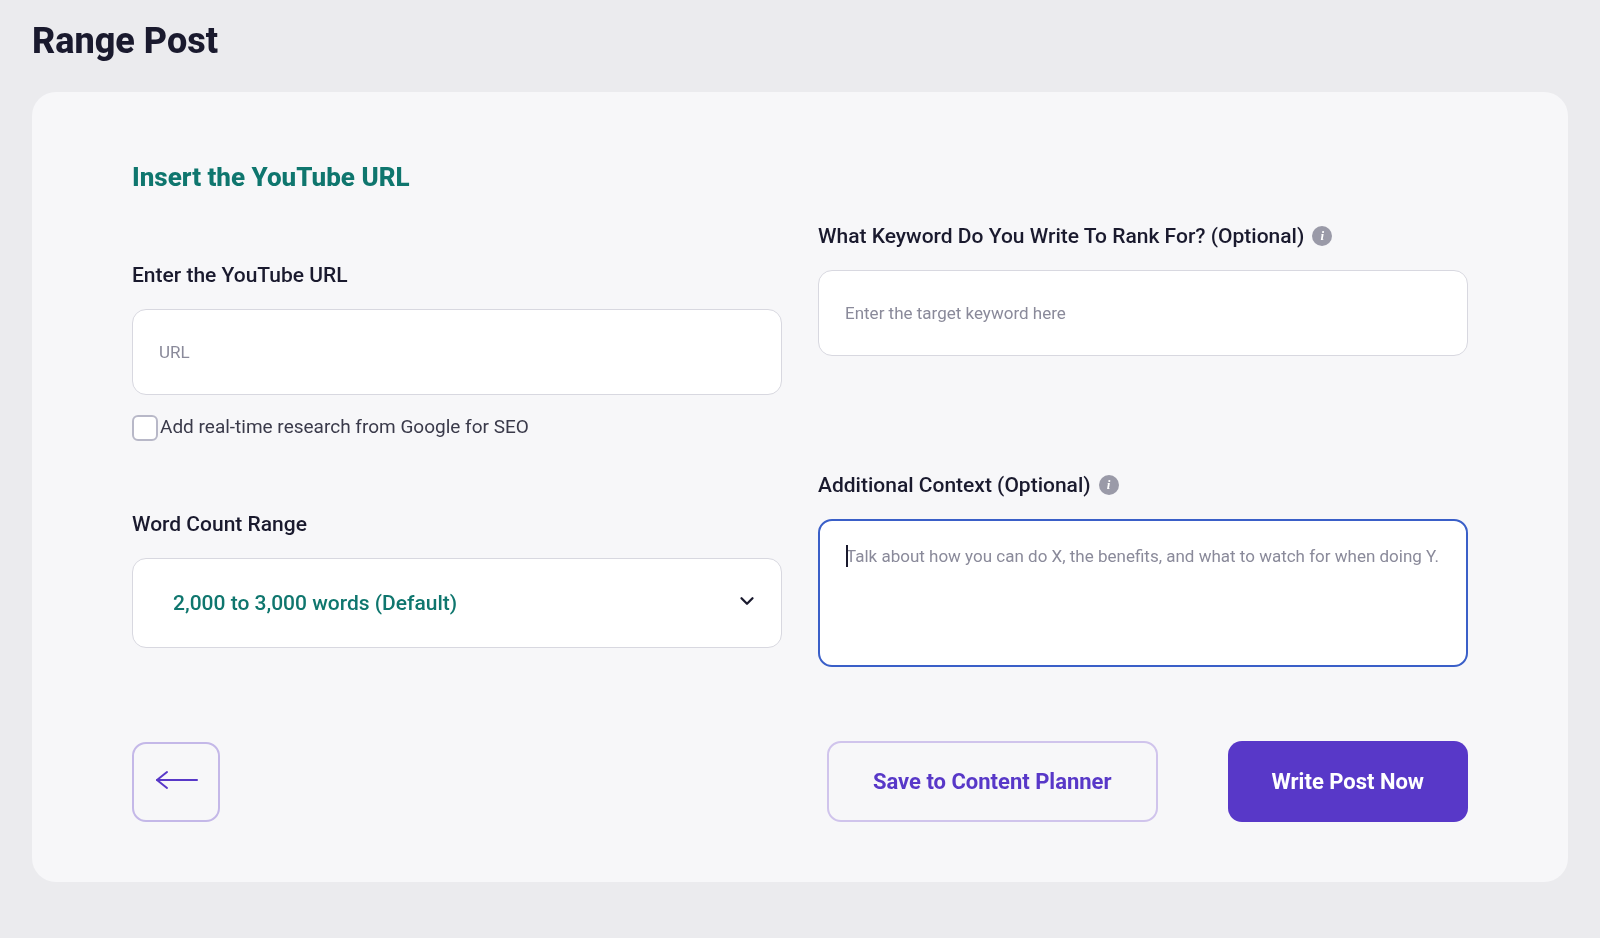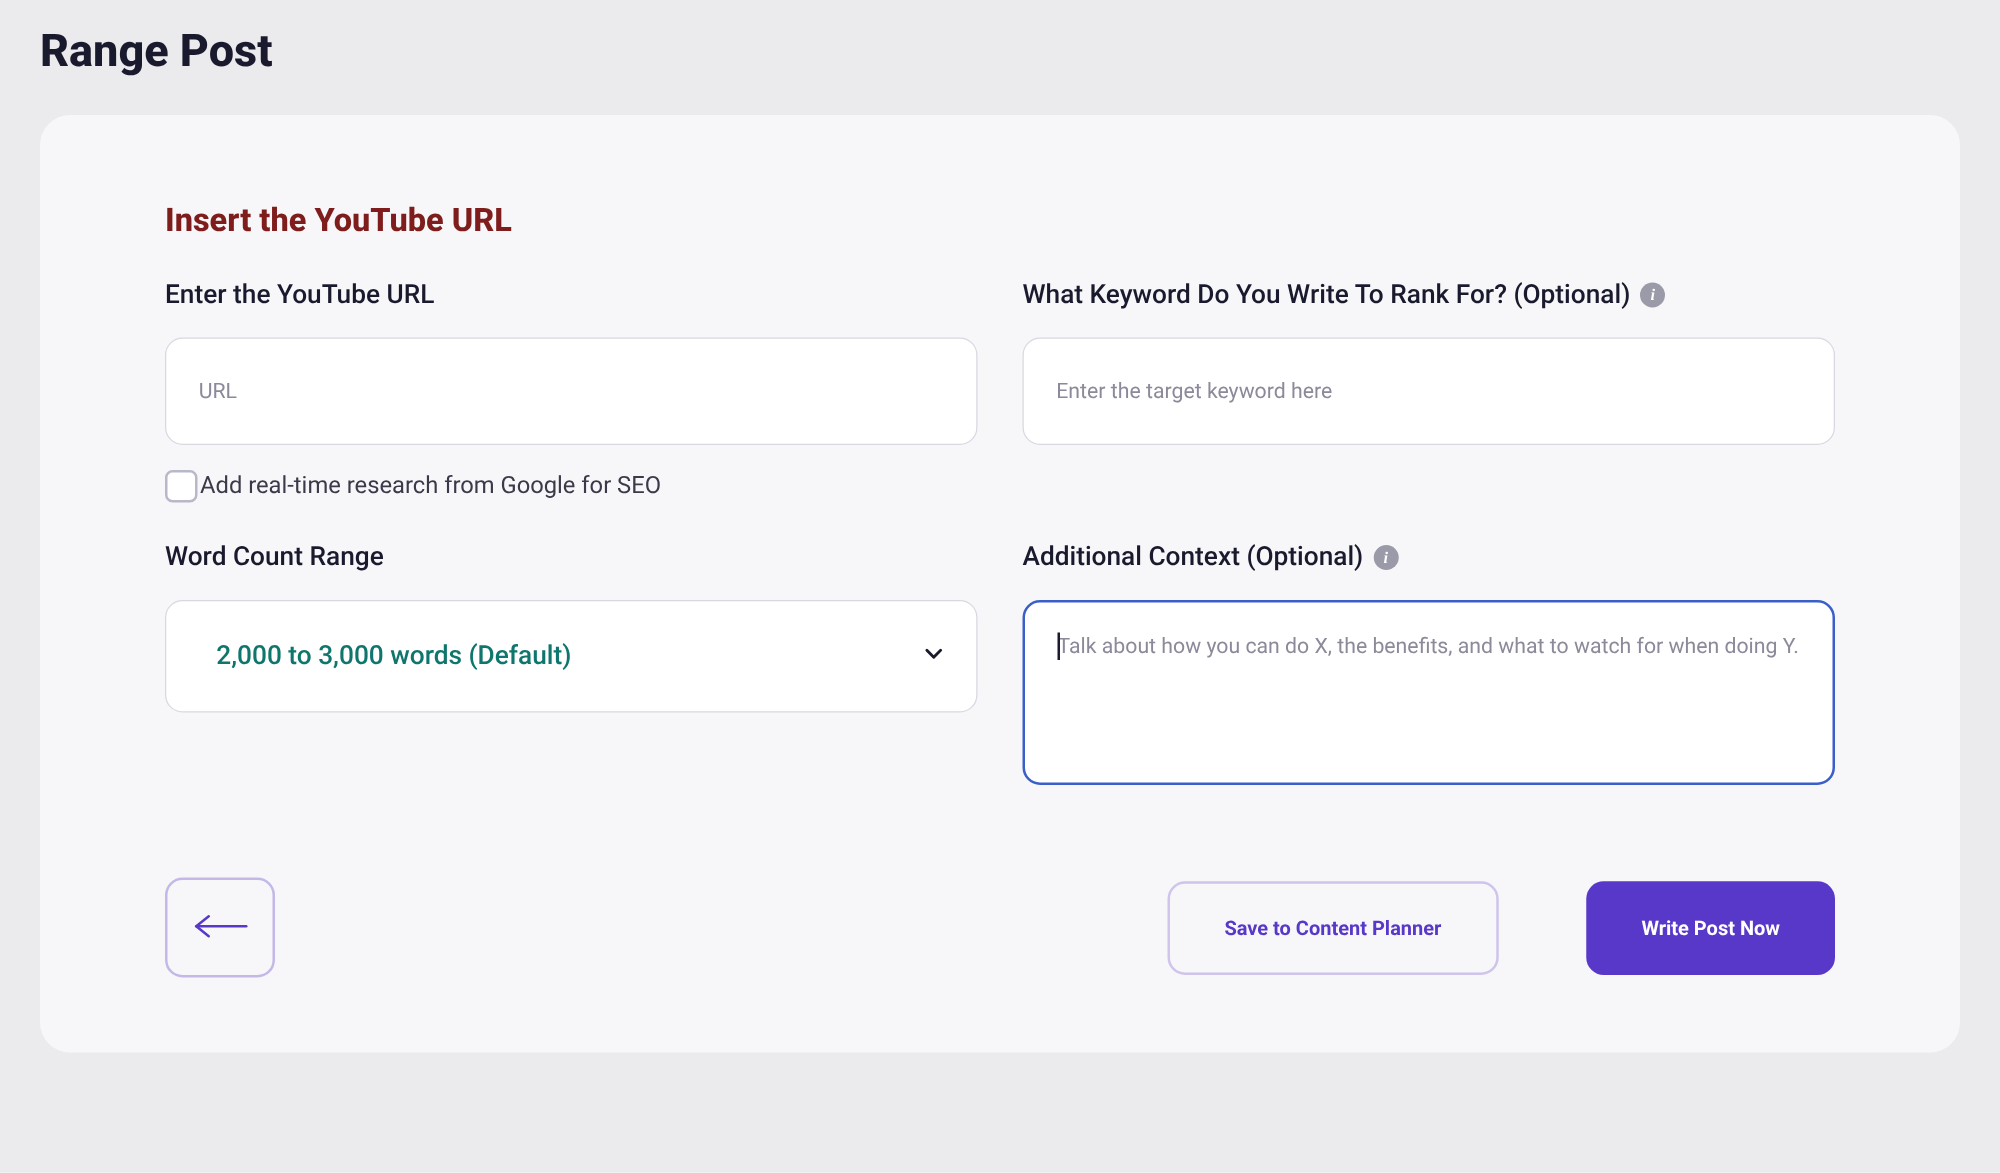--- a/index.html
+++ b/index.html
@@ -16,21 +16,21 @@
       padding: 20px 0 30px 0;
     }
     .card {
       background: #f7f7f9;
       border-radius: 24px;
       padding: 70px 100px 60px 100px;
     }
     .section-title {
       font-size: 26px;
       font-weight: 800;
-      color: #7f1d1d;
+      color: #0f766e;
       margin-bottom: 32px;
     }
     .form-grid {
       display: grid;
       grid-template-columns: 1fr 1fr;
       gap: 32px 36px;
       margin-bottom: 70px;
     }
     .field {
       display: flex;
@@ -149,37 +149,37 @@
       justify-content: center;
       cursor: pointer;
     }
     .footer-right {
       display: flex;
       gap: 30px;
     }
     .btn {
       padding: 26px 44px;
       border-radius: 14px;
-      font-size: 16px;
+      font-size: 22px;
       font-weight: 700;
       cursor: pointer;
       border: none;
       font-family: inherit;
     }
     .btn-outline {
       background: #f7f7f9;
       border: 2px solid #d0c4ec;
       color: #5838c8;
     }
     .btn-primary {
       background: #5838c8;
       color: #fff;
       margin-left: 40px;
     }
-    .row-block { grid-column: 1; }
+    .row-block { grid-column: 1; margin-top: 39px; }
     .row-block-2 { grid-column: 2; }
   </style>
 </head>
 <body>
 
 <h1 class="page-title">Range Post</h1>
 
 <div class="card">
 
   <h2 class="section-title">Insert the YouTube URL</h2>

